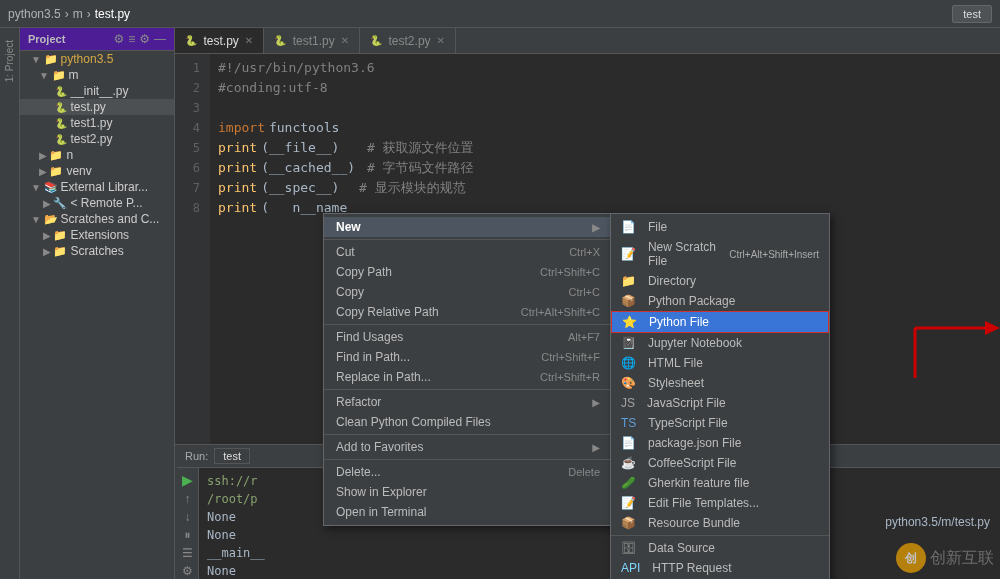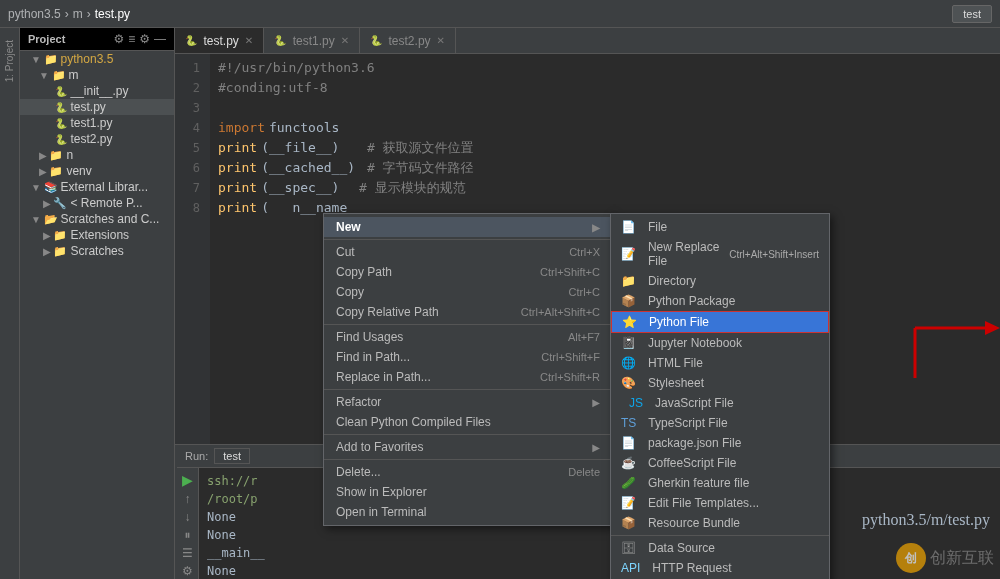--- a/index.html
+++ b/index.html
@@ -73,21 +73,21 @@
       border-right: 1px solid #555;
       display: flex;
       flex-direction: column;
       overflow: hidden;
     }
     .sidebar-header {
       display: flex;
       align-items: center;
       justify-content: space-between;
       padding: 4px 8px;
-      background: #000000;
+      background: #4c1d95;
       border-bottom: 1px solid #555;
     }
     .sidebar-header-title {
       font-size: 11px;
       color: #bbb;
       font-weight: bold;
     }
     .sidebar-header-icons {
       display: flex;
       gap: 4px;
@@ -471,21 +471,21 @@
 
           <div style="flex:1;font-family:Consolas,monospace;font-size:12px;color:#87a16e;padding:4px 8px;line-height:18px;">
             <div>ssh://r</div>
             <div>/root/p</div>
             <div style="color:#a9b7c6;">None</div>
             <div style="color:#a9b7c6;">None</div>
             <div style="color:#a9b7c6;">__main__</div>
             <div style="color:#a9b7c6;">None</div>
           </div>
 
-          <div style="position:absolute;right:10px;bottom:50px;font-family:Liberation Serif, serif;font-size:16px;color:#a9b7c6;">python3.5/m/test.py</div>
+          <div style="position:absolute;right:10px;bottom:50px;font-family:Liberation Sans, sans-serif;font-size:12px;color:#a9b7c6;">python3.5/m/test.py</div>
         </div>
       </div>
     </div>
 
     <div class="menu-overlay">
 
       <div class="context-menu">
 
         <div class="menu-item new-item">
           <span>New</span>
@@ -547,21 +547,21 @@
         </div>
       </div>
 
       <div class="sub-menu">
         <div class="sub-menu-item">
           <span style="color:#9b9b9b;margin-right:4px;">📄</span>
           <span>File</span>
         </div>
         <div class="sub-menu-item">
           <span style="color:#9b9b9b;margin-right:4px;">📝</span>
-          <span>New Replace File</span>
+          <span>New Scratch File</span>
           <span class="shortcut">Ctrl+Alt+Shift+Insert</span>
         </div>
         <div class="sub-menu-item">
           <span style="color:#d4a843;margin-right:4px;">📁</span>
           <span>Directory</span>
         </div>
         <div class="sub-menu-item">
           <span style="color:#6a9bcc;margin-right:4px;">📦</span>
           <span>Python Package</span>
         </div>
@@ -576,21 +576,21 @@
         </div>
         <div class="sub-menu-item">
           <span style="color:#e8784d;margin-right:4px;">🌐</span>
           <span>HTML File</span>
         </div>
         <div class="sub-menu-item">
           <span style="color:#5f9fd8;margin-right:4px;">🎨</span>
           <span>Stylesheet</span>
         </div>
         <div class="sub-menu-item">
-          <span style="color:#0ea5e9;margin-right:4px;margin-left:8px;">JS</span>
+          <span style="color:#a3a3a3;margin-right:4px;">JS</span>
           <span>JavaScript File</span>
         </div>
         <div class="sub-menu-item">
           <span style="color:#5f9fd8;margin-right:4px;">TS</span>
           <span>TypeScript File</span>
         </div>
         <div class="sub-menu-item">
           <span style="color:#d4a843;margin-right:4px;">📄</span>
           <span>package.json File</span>
         </div>

